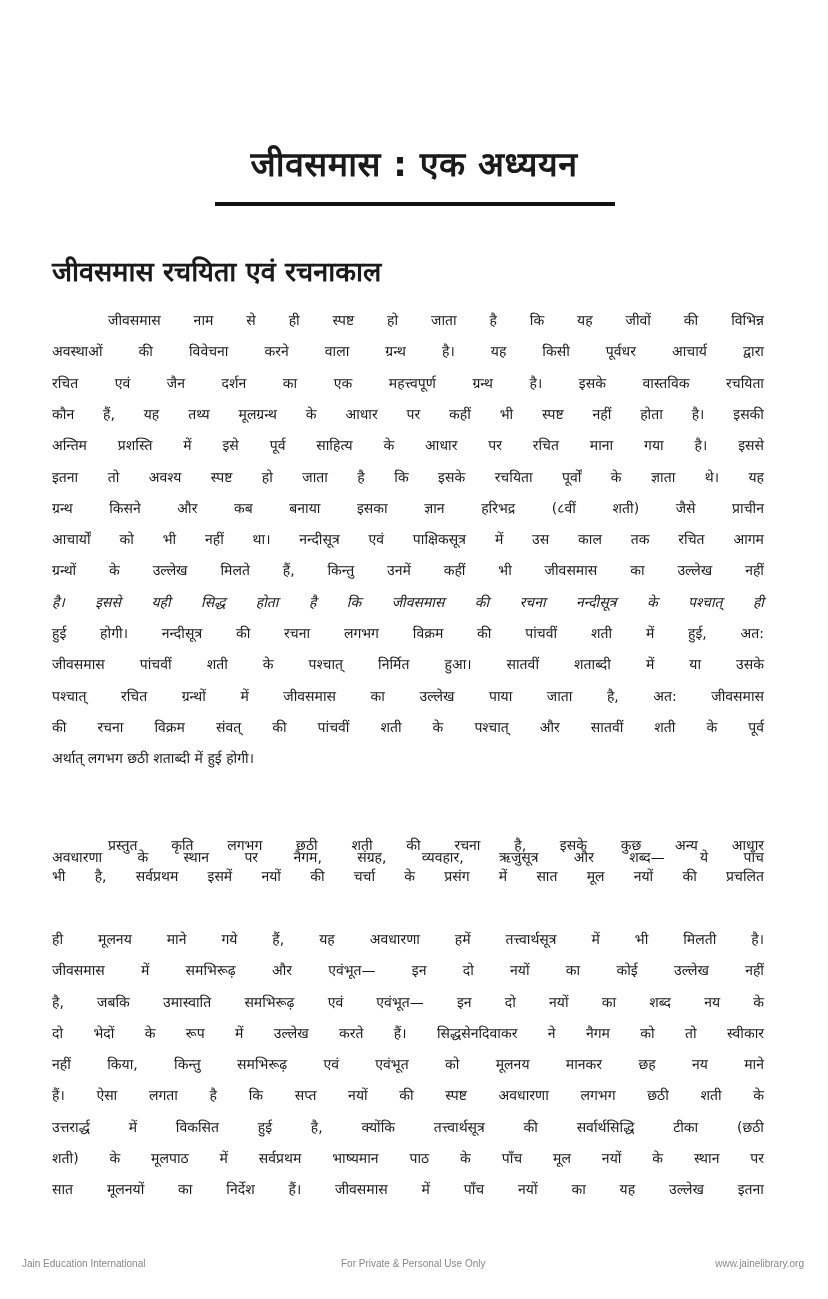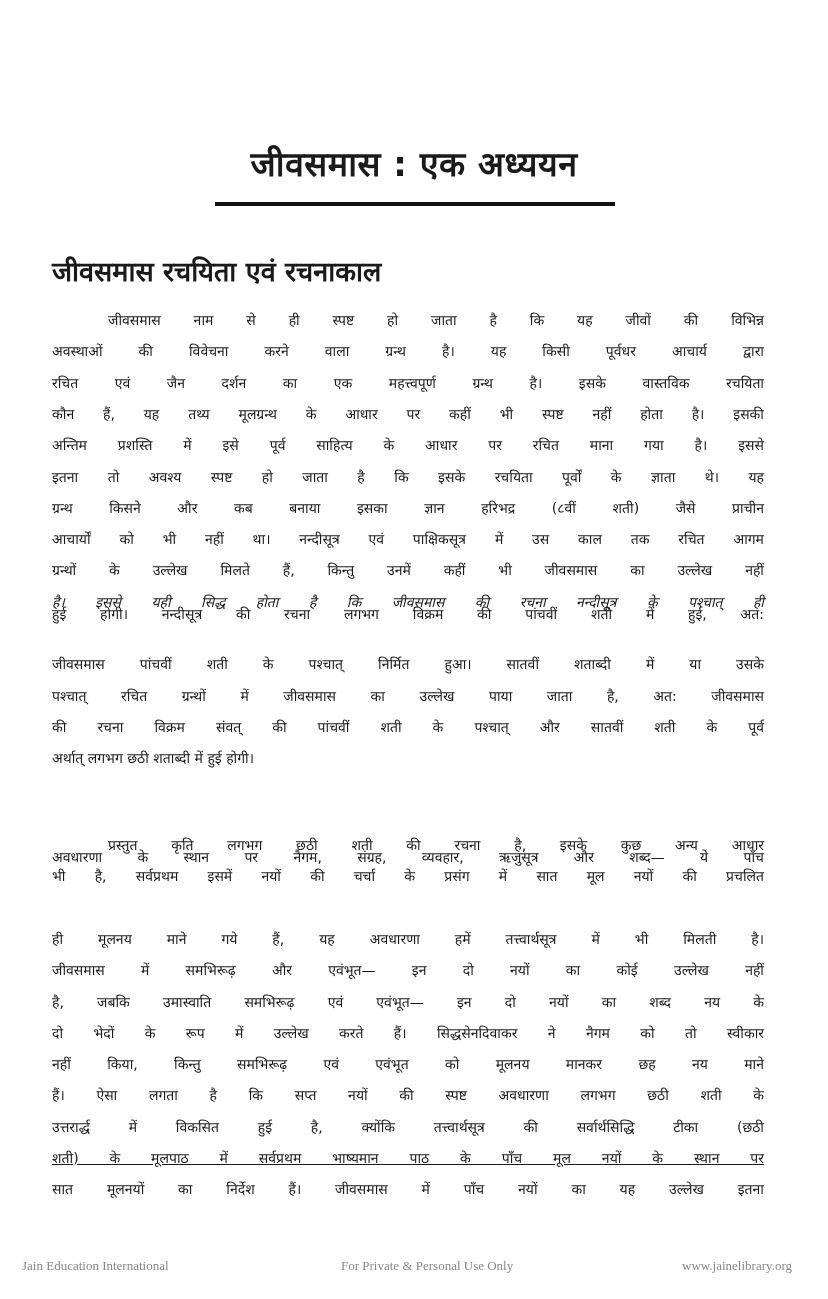--- a/index.html
+++ b/index.html
@@ -17,22 +17,22 @@
     .section-heading {
       position: absolute; left: 52px; top: 252px; font-size: 27px; font-weight: bold;
     }
     .line {
       position: absolute; left: 52px; width: 712px; font-size: 14px; line-height: 24px;
       white-space: nowrap; text-align: justify; text-align-last: justify; margin-top: 32px;
     }
     .line.indent { left: 108px; width: 656px; }
     .line.last { text-align-last: left; }
     .footer {
-      position: absolute; top: 1258px; font-family: Liberation Serif, serif;
-      font-size: 13px; color: #888;
+      position: absolute; top: 1258px; font-family: Liberation Sans, sans-serif;
+      font-size: 10px; color: #888;
     }
   </style>
 </head>
 <body>
 
 <div>
   <div class="title">जीवसमास : एक अध्ययन</div>
   <div class="title-rule"></div>
   <div class="section-heading">जीवसमास रचयिता एवं रचनाकाल</div>
 
@@ -40,35 +40,35 @@
       <div class="line indent" style="top: 276px;">जीवसमास नाम से ही स्पष्ट हो जाता है कि यह जीवों की विभिन्न</div>
       <div class="line" style="top: 307.3px;">अवस्थाओं की विवेचना करने वाला ग्रन्थ है। यह किसी पूर्वधर आचार्य द्वारा</div>
       <div class="line" style="top: 338.6px;">रचित एवं जैन दर्शन का एक महत्त्वपूर्ण ग्रन्थ है। इसके वास्तविक रचयिता</div>
       <div class="line" style="top: 369.9px;">कौन हैं, यह तथ्य मूलग्रन्थ के आधार पर कहीं भी स्पष्ट नहीं होता है। इसकी</div>
       <div class="line" style="top: 401.2px;">अन्तिम प्रशस्ति में इसे पूर्व साहित्य के आधार पर रचित माना गया है। इससे</div>
       <div class="line" style="top: 432.5px;">इतना तो अवश्य स्पष्ट हो जाता है कि इसके रचयिता पूर्वों के ज्ञाता थे। यह</div>
       <div class="line" style="top: 463.8px;">ग्रन्थ किसने और कब बनाया इसका ज्ञान हरिभद्र (८वीं शती) जैसे प्राचीन</div>
       <div class="line" style="top: 495.1px;">आचार्यों को भी नहीं था। नन्दीसूत्र एवं पाक्षिकसूत्र में उस काल तक रचित आगम</div>
       <div class="line" style="top: 526.4px;">ग्रन्थों के उल्लेख मिलते हैं, किन्तु उनमें कहीं भी जीवसमास का उल्लेख नहीं</div>
       <div class="line" style="top: 557.7px; font-style: italic;">है। इससे यही सिद्ध होता है कि जीवसमास की रचना नन्दीसूत्र के पश्चात् ही</div>
-      <div class="line" style="top: 570px;">हुई होगी। नन्दीसूत्र की रचना लगभग विक्रम की पांचवीं शती में हुई, अत:</div>
+      <div class="line" style="top: 589px;">हुई होगी। नन्दीसूत्र की रचना लगभग विक्रम की पांचवीं शती में हुई, अत:</div>
       <div class="line" style="top: 620.3px;">जीवसमास पांचवीं शती के पश्चात् निर्मित हुआ। सातवीं शताब्दी में या उसके</div>
       <div class="line" style="top: 651.6px;">पश्चात् रचित ग्रन्थों में जीवसमास का उल्लेख पाया जाता है, अत: जीवसमास</div>
       <div class="line" style="top: 682.9px;">की रचना विक्रम संवत् की पांचवीं शती के पश्चात् और सातवीं शती के पूर्व</div>
       <div class="line last" style="top: 714.2px;">अर्थात् लगभग छठी शताब्दी में हुई होगी।</div>
       <div class="line indent" style="top: 801px;">प्रस्तुत कृति लगभग छठी शती की रचना है, इसके कुछ अन्य आधार</div>
       <div class="line" style="top: 832.3px;">भी है, सर्वप्रथम इसमें नयों की चर्चा के प्रसंग में सात मूल नयों की प्रचलित</div>
       <div class="line" style="top: 813px;">अवधारणा के स्थान पर नैगम, संग्रह, व्यवहार, ऋजुसूत्र और शब्द— ये पाँच</div>
       <div class="line" style="top: 894.9px;">ही मूलनय माने गये हैं, यह अवधारणा हमें तत्त्वार्थसूत्र में भी मिलती है।</div>
       <div class="line" style="top: 926.2px;">जीवसमास में समभिरूढ़ और एवंभूत— इन दो नयों का कोई उल्लेख नहीं</div>
       <div class="line" style="top: 957.5px;">है, जबकि उमास्वाति समभिरूढ़ एवं एवंभूत— इन दो नयों का शब्द नय के</div>
       <div class="line" style="top: 988.8px;">दो भेदों के रूप में उल्लेख करते हैं। सिद्धसेनदिवाकर ने नैगम को तो स्वीकार</div>
       <div class="line" style="top: 1020.1px;">नहीं किया, किन्तु समभिरूढ़ एवं एवंभूत को मूलनय मानकर छह नय माने</div>
       <div class="line" style="top: 1051.4px;">हैं। ऐसा लगता है कि सप्त नयों की स्पष्ट अवधारणा लगभग छठी शती के</div>
       <div class="line" style="top: 1082.7px;">उत्तरार्द्ध में विकसित हुई है, क्योंकि तत्त्वार्थसूत्र की सर्वार्थसिद्धि टीका (छठी</div>
-      <div class="line" style="top: 1114px; text-decoration: underline;">शती) के मूलपाठ में सर्वप्रथम भाष्यमान पाठ के पाँच मूल नयों के स्थान पर</div>
+      <div class="line" style="top: 1114px;">शती) के मूलपाठ में सर्वप्रथम भाष्यमान पाठ के पाँच मूल नयों के स्थान पर</div>
       <div class="line" style="top: 1145.3px;">सात मूलनयों का निर्देश हैं। जीवसमास में पाँच नयों का यह उल्लेख इतना</div>
     </div>
 
   <div class="footer" style="left:22px;">Jain Education International</div>
   <div class="footer" style="left:305px;margin-left:36px;">For Private &amp; Personal Use Only</div>
-  <div class="footer" style="right:36px;text-align:center;">www.jainelibrary.org</div>
+  <div class="footer" style="right:24px;text-align:center;">www.jainelibrary.org</div>
 </div>
 
 </body></html>

